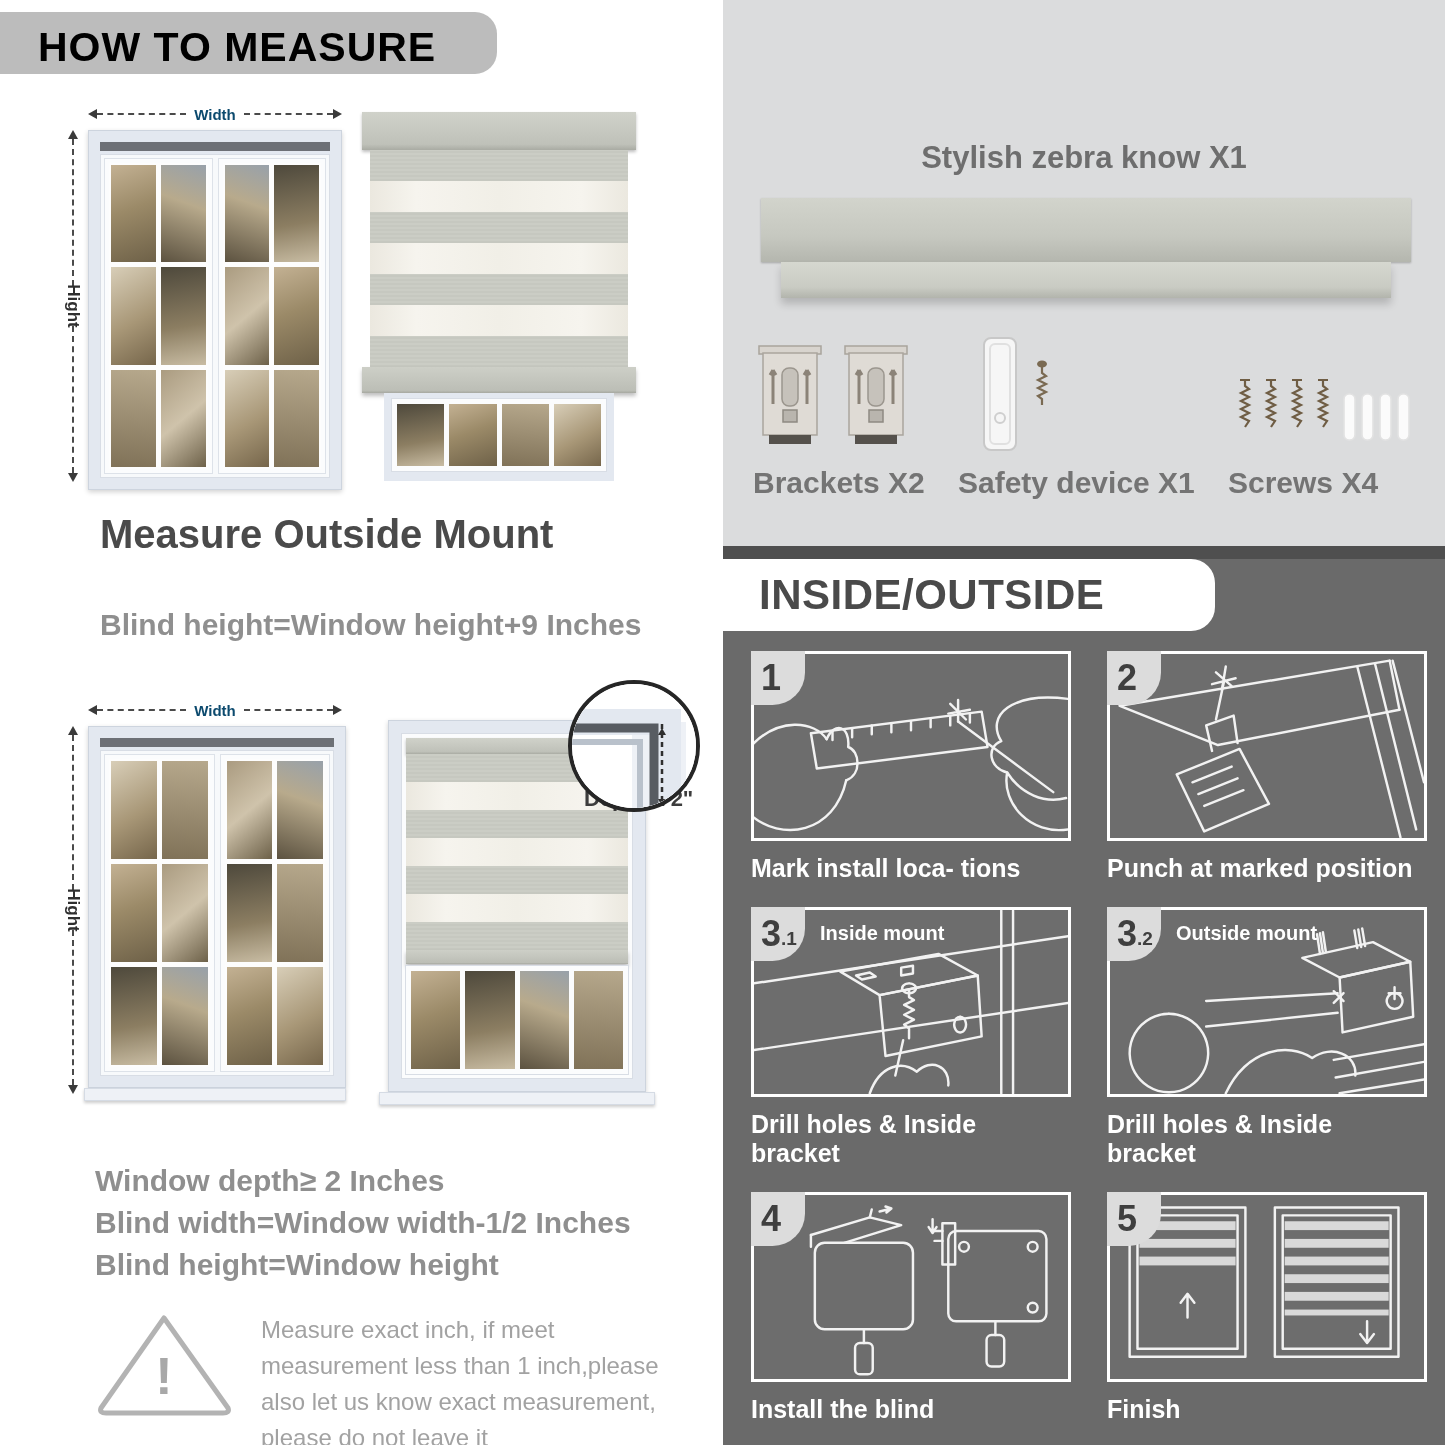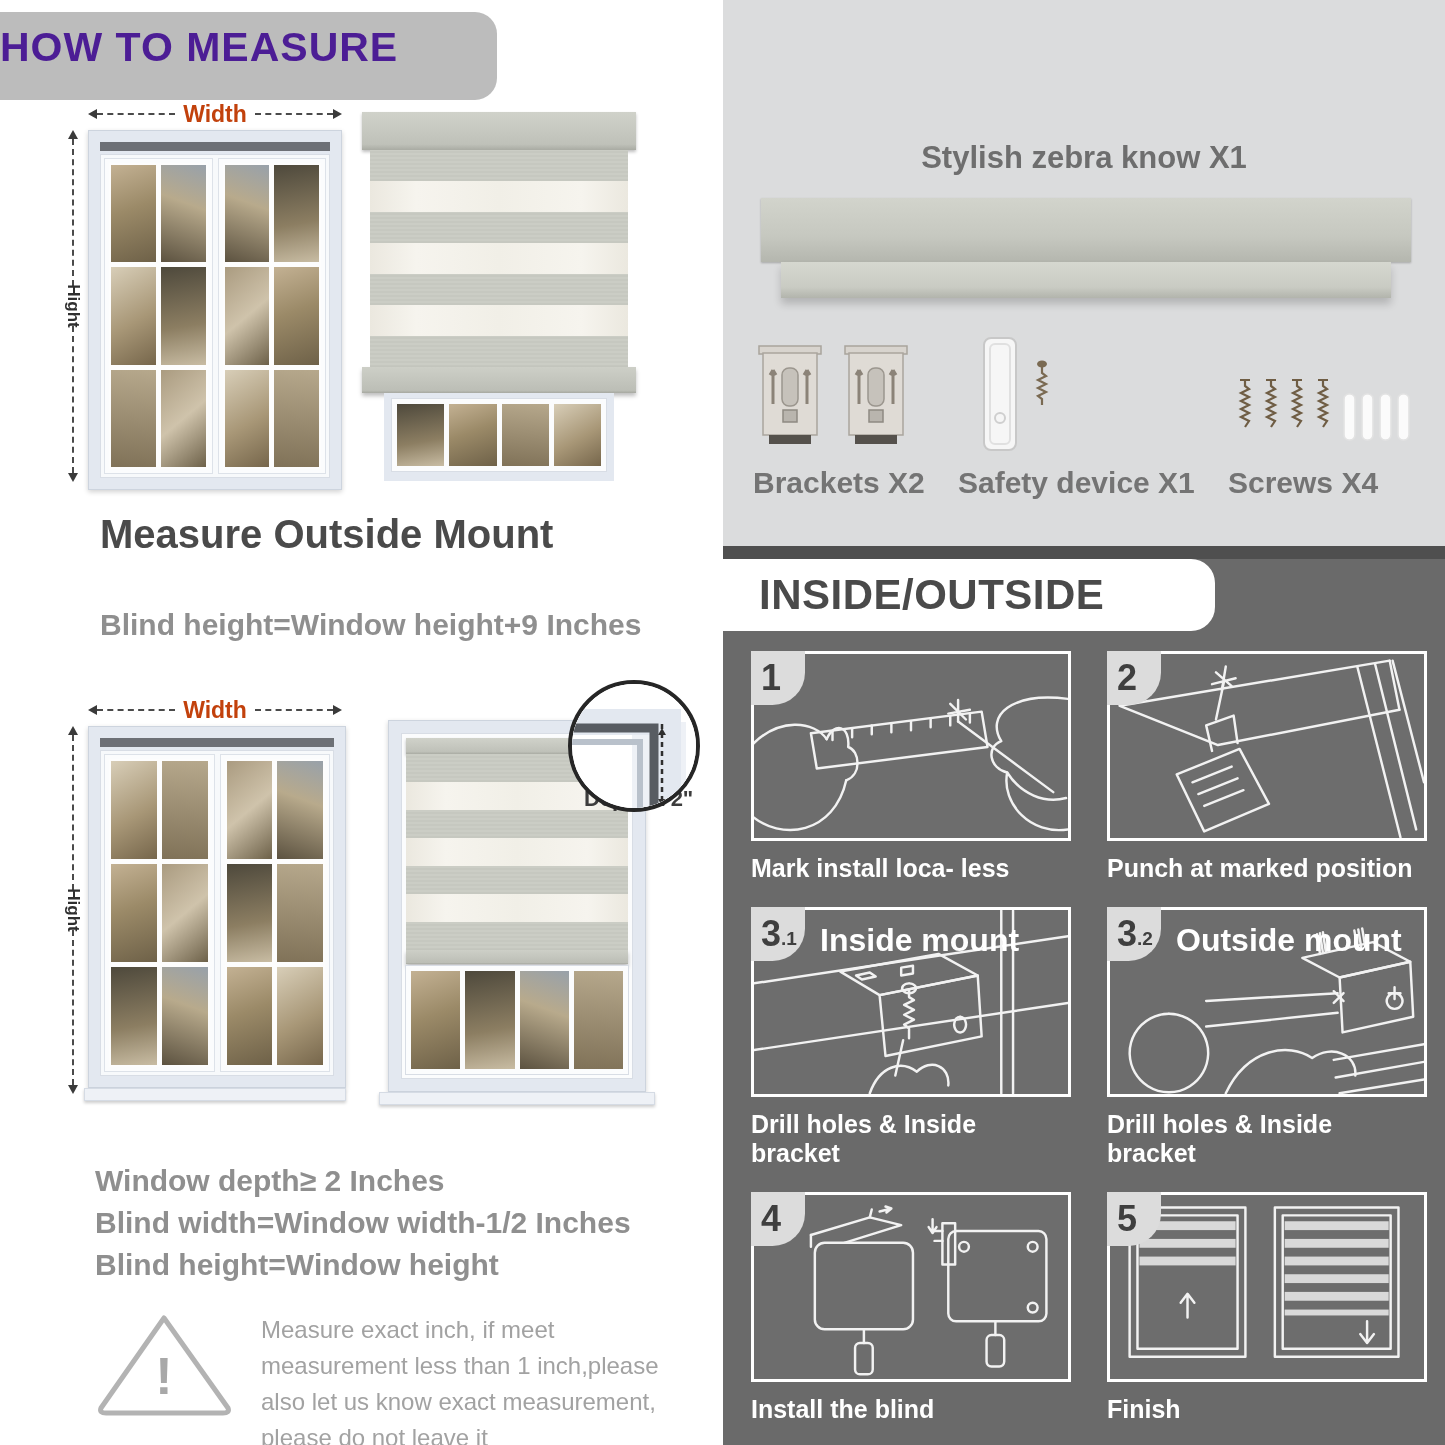--- a/index.html
+++ b/index.html
@@ -1,28 +1,28 @@
 <!DOCTYPE html>
 <html><head>
 <meta charset="utf-8">
 <style>
   html,body{margin:0;padding:0;background:#fff;}
   *{box-sizing:border-box;}
   .canvas{position:relative;width:1445px;height:1445px;background:#ffffff;overflow:hidden;
           font-family:"Liberation Sans","DejaVu Sans",sans-serif;}
 
   
-  .badge-how{position:absolute;left:0;top:12px;width:497px;height:88px;background:#bcbcbc;
-             border-radius:0 22px 22px 0;color:#4c1d95;font-size:41px;font-weight:bold;
-             line-height:70px;letter-spacing:1px;}
+  .badge-how{position:absolute;left:0;top:12px;width:497px;height:62px;background:#bcbcbc;
+             border-radius:0 22px 22px 0;color:#000000;font-size:41px;font-weight:bold;
+             line-height:70px;padding-left:38px;letter-spacing:1px;}
 
   
   .dim-h{display:flex;align-items:center;height:24px;color:#333;}
   .dim-h .line{flex:1;border-top:2px dashed #4a4a4a;}
-  .dim-h .lbl{padding:0 8px;font-size:23px;font-weight:bold;color:#c2410c;}
+  .dim-h .lbl{padding:0 8px;font-size:15px;font-weight:bold;color:#0c4a6e;}
   .arr-l,.arr-r,.arr-u,.arr-d{width:0;height:0;}
   .arr-l{border-top:5px solid transparent;border-bottom:5px solid transparent;border-right:9px solid #3a3a3a;}
   .arr-r{border-top:5px solid transparent;border-bottom:5px solid transparent;border-left:9px solid #3a3a3a;}
   .dim-v{display:flex;flex-direction:column;align-items:center;width:30px;}
   .dim-v .line{flex:1;border-left:2px dashed #4a4a4a;width:0;}
   .dim-v .lbl{font-size:17px;font-weight:bold;color:#2f2f2f;transform:rotate(90deg);white-space:nowrap;padding:10px 0;}
   .arr-u{border-left:5px solid transparent;border-right:5px solid transparent;border-bottom:9px solid #3a3a3a;}
   .arr-d{border-left:5px solid transparent;border-right:5px solid transparent;border-top:9px solid #3a3a3a;}
 
   
@@ -84,21 +84,21 @@
   .steps-grid{position:absolute;left:28px;top:92px;width:676px;display:grid;
               grid-template-columns:1fr 1fr;column-gap:36px;row-gap:24px;}
   .step-cell{display:flex;flex-direction:column;}
   .tile{position:relative;height:190px;border:3px solid #fff;background:#6d6d6d;}
   .tile svg{position:absolute;left:0;top:0;width:100%;height:100%;}
   .step-badge{position:absolute;left:-3px;top:-3px;width:54px;height:54px;border-radius:0 0 60% 0;
               background:#dcdcdc;color:#3f3f3f;display:flex;align-items:center;justify-content:flex-start;
               padding-left:10px;font-weight:bold;z-index:2;}
   .step-badge .num{font-size:36px;}
   .step-badge .sub{font-size:19px;margin-top:10px;}
-  .tile-label{position:absolute;left:66px;top:12px;color:#fff;font-size:32px;font-weight:bold;z-index:2;}
+  .tile-label{position:absolute;left:66px;top:12px;color:#fff;font-size:20px;font-weight:bold;z-index:2;}
   .caption{margin-top:13px;color:#ffffff;font-size:25px;font-weight:bold;}
 
   .art{stroke:#f2f2f2;stroke-width:2.5;fill:none;stroke-linecap:round;stroke-linejoin:round;}
 </style>
 </head>
 <body>
 
 <div class="canvas">
 
   <div class="badge-how">HOW TO MEASURE</div>
@@ -354,21 +354,21 @@
               <path d="M94,128 C82,182 28,192 -5,162"></path>
               <path d="M58,80 L232,58 L238,94 L64,116 Z"></path>
               <path d="M80,78 v9 M100,75 v9 M120,72 v9 M140,70 v9 M160,68 v9 M180,65 v9 M200,63 v9 M220,60 v9"></path>
               <path d="M305,140 L208,68"></path>
               <path d="M200,50 l16,16 M208,46 l0,22 M198,60 l22,-4"></path>
               <path d="M320,45 C262,38 236,62 252,88 C236,94 240,116 258,120 C252,152 282,184 320,178"></path>
               <path d="M258,120 C272,142 296,152 318,146"></path>
             </g>
           </svg>
         </div>
-        <div class="caption">Mark install loca- less</div>
+        <div class="caption">Mark install loca- tions</div>
       </div>
 
       <div class="step-cell">
         <div class="tile">
           <div class="step-badge">
               <span class="num">2</span>
             </div>
           <svg viewBox="0 0 320 186">
             <g class="art">
               <path d="M10,52 L285,6"></path>

